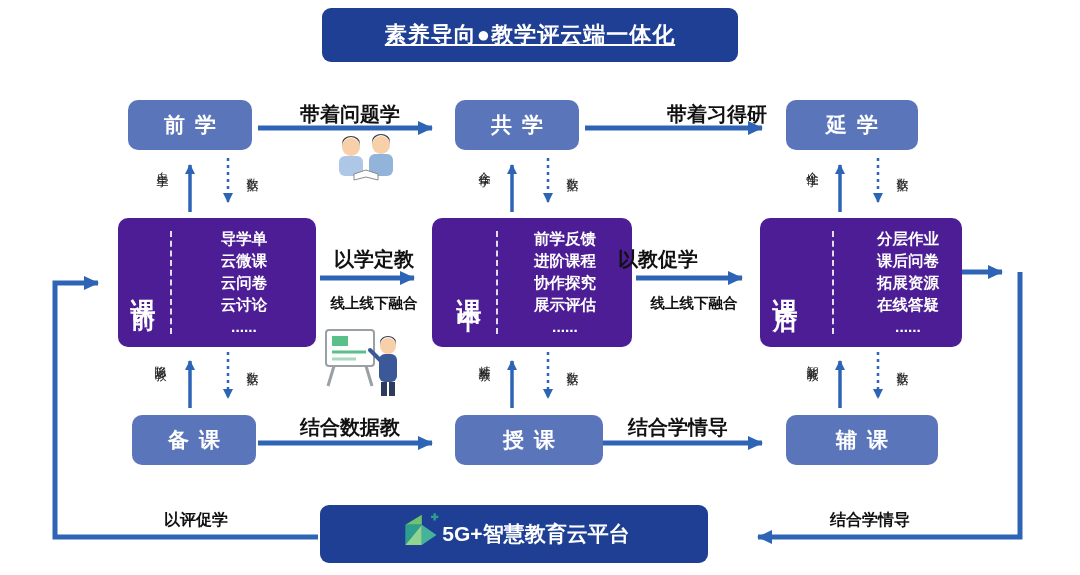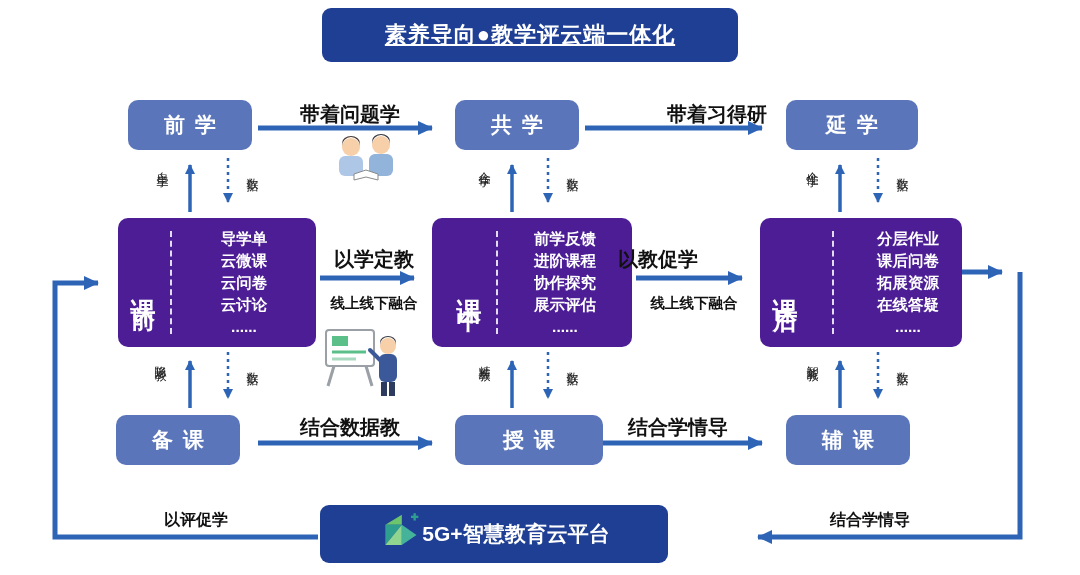--- a/index.html
+++ b/index.html
@@ -5,21 +5,21 @@
   html,body { margin:0; padding:0; background:#fff; }
   .canvas {
     position:relative; width:1080px; height:575px; background:#ffffff;
     font-family:"Liberation Sans","DejaVu Sans",sans-serif; overflow:hidden;
   }
   .banner {
     position:absolute; background:#1e3f94; color:#fff; font-weight:bold;
     display:flex; align-items:center; justify-content:center; border-radius:9px;
   }
   #title-banner { left:322px; top:8px; width:416px; height:54px; font-size:22px; letter-spacing:1px;text-decoration:underline; }
-  #platform-banner { left:320px; top:505px; width:348px; height:58px; font-size:21px; }
+  #platform-banner { left:320px; top:505px; width:388px; height:58px; font-size:21px; }
 
   .small-box {
     position:absolute; height:50px; background:#5a75ba; color:#fff; font-weight:bold;
     font-size:21px; letter-spacing:10px; padding-left:10px; border-radius:10px;
     display:flex; align-items:center; justify-content:center; box-sizing:border-box;
   }
   .main-box {
     position:absolute; height:129px; background:#4c1d95; border-radius:10px;
     display:flex; color:#fff; box-sizing:border-box;
   }
@@ -131,27 +131,27 @@
     <div class="divider"></div>
     <div class="items">
       <div>分层作业</div>
       <div>课后问卷</div>
       <div>拓展资源</div>
       <div>在线答疑</div>
       <div>......</div>
     </div>
   </div>
 
-  <div class="small-box" style="left:116px; top:415px; width:124px;">
+  <div class="small-box" style="left:132px; top:415px; width:124px;">
     <span>备课</span>
   </div>
   <div class="small-box" style="left:455px; top:415px; width:148px;">
     <span>授课</span>
   </div>
-  <div class="small-box" style="left:786px; top:415px; width:124px;">
+  <div class="small-box" style="left:786px; top:415px; width:152px;">
     <span>辅课</span>
   </div>
 
   <div class="flow-label" style="left:350px; top:101px;">带着问题学</div>
   <div class="flow-label" style="left:678px; top:101px;margin-left:39px;">带着习得研</div>
 
   <div class="flow-label" style="left:374px; top:246px;">以学定教</div>
   <div class="flow-label" style="left:374px; top:294px; font-size:14.5px;">线上线下融合</div>
   <div class="flow-label" style="left:658px; top:246px;">以教促学</div>
   <div class="flow-label" style="left:694px; top:294px; font-size:14.5px;">线上线下融合</div>

